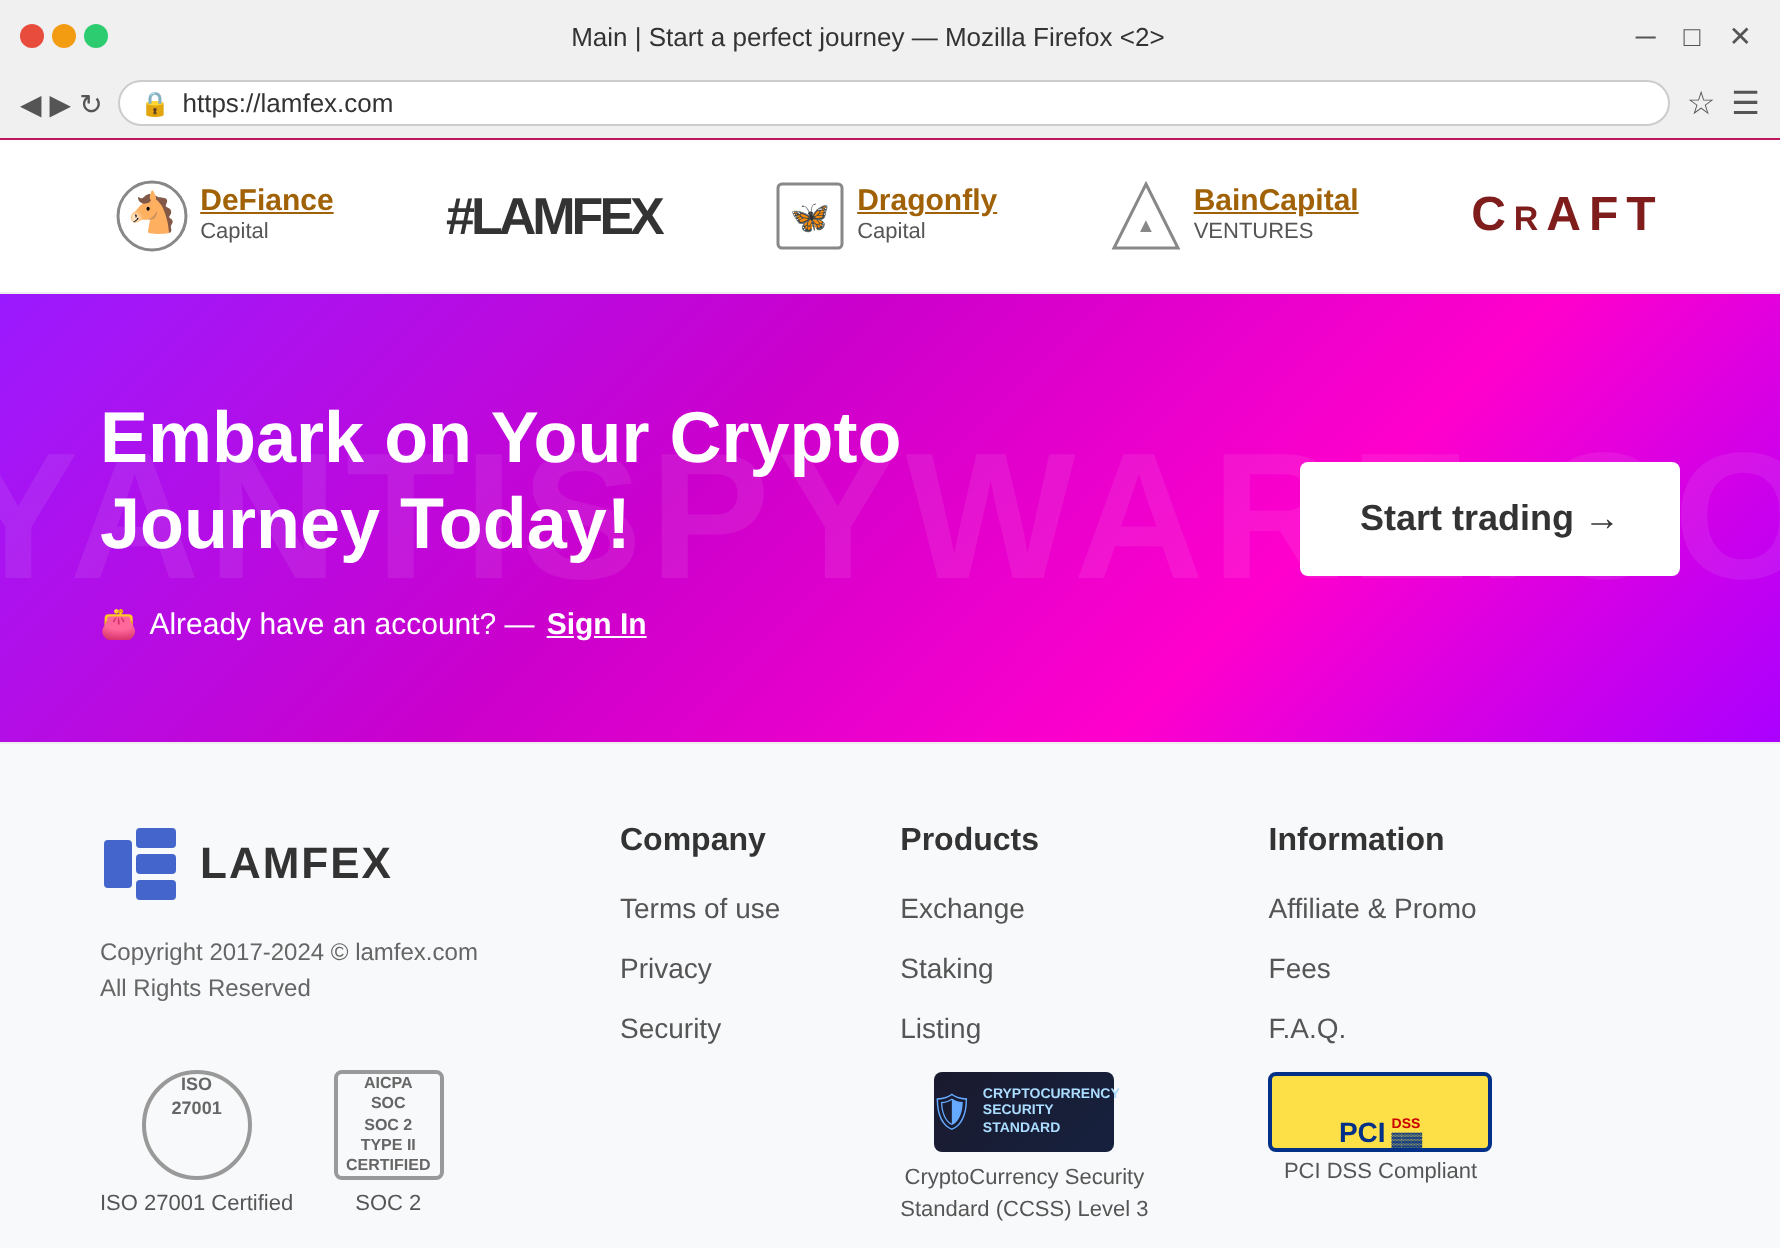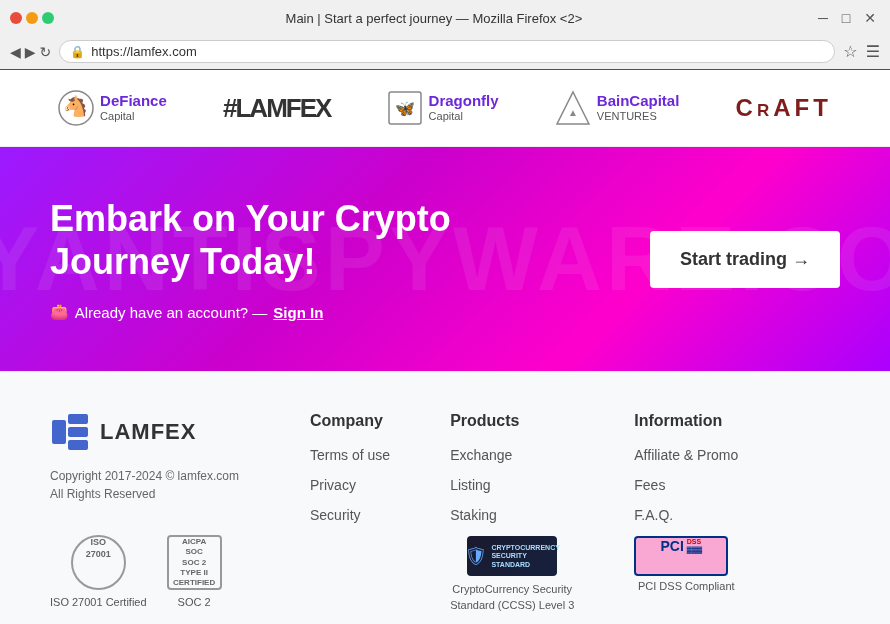--- a/index.html
+++ b/index.html
@@ -77,21 +77,21 @@
       padding: 20px 30px;
       border-bottom: 1px solid #eee;
     }
     .partner-logo {
       display: flex;
       align-items: center;
       gap: 6px;
       color: #333;
     }
     .partner-logo svg { display: block; }
-    .partner-name { font-size: 15px; font-weight: bold; color: #6d28d9; }
+    .partner-name { font-size: 15px; font-weight: bold; color: #a16207; text-decoration: underline; }
     .partner-sub { font-size: 11px; color: #555; }
     .partner-text-block { line-height: 1.2; }
 
     
     .hero {
       background: linear-gradient(135deg, #9b1aff 0%, #cc00cc 40%, #ff00cc 70%, #aa00ff 100%);
       padding: 50px 50px;
       position: relative;
       overflow: hidden;
       min-height: 180px;
@@ -267,27 +267,27 @@
       font-size: 7px;
       color: #adf;
       font-weight: bold;
       line-height: 1.2;
       text-align: left;
     }
     .ccss-label { font-size: 11px; color: #555; text-align: center; line-height: 1.4; }
 
     
     .pci-badge {
-      width: 94px;
+      width: 112px;
       height: 40px;
-      background: #f9a8d4;
+      background: #fde047;
       border: 2px solid #003087;
       border-radius: 4px;
       display: flex;
-      align-items: flex-start;
+      align-items: flex-end;
       justify-content: center;
       gap: 3px;
     }
     .pci-text {
       font-size: 14px;
       font-weight: bold;
       color: #003087;
     }
     .pci-dss-right { display: flex; flex-direction: column; }
     .pci-dss-right span { font-size: 7px; font-weight: bold; color: #c00; line-height: 1.1; }
@@ -429,22 +429,22 @@
           <li><a>Terms of use</a></li>
           <li><a>Privacy</a></li>
           <li><a>Security</a></li>
         </ul>
       </div>
 
       <div class="footer-col">
         <h4>Products</h4>
         <ul>
           <li><a>Exchange</a></li>
+          <li><a>Staking</a></li>
           <li><a>Listing</a></li>
-          <li><a>Staking</a></li>
         </ul>
         <div class="ccss-badge" style="margin-top:12px;">
           <div class="ccss-img">
             <span class="ccss-shield">🛡</span>
             <div class="ccss-text-inner">
               CRYPTOCURRENCY<br>SECURITY STANDARD
             </div>
           </div>
           <div class="ccss-label">CryptoCurrency Security<br>Standard (CCSS) Level 3</div>
         </div>

